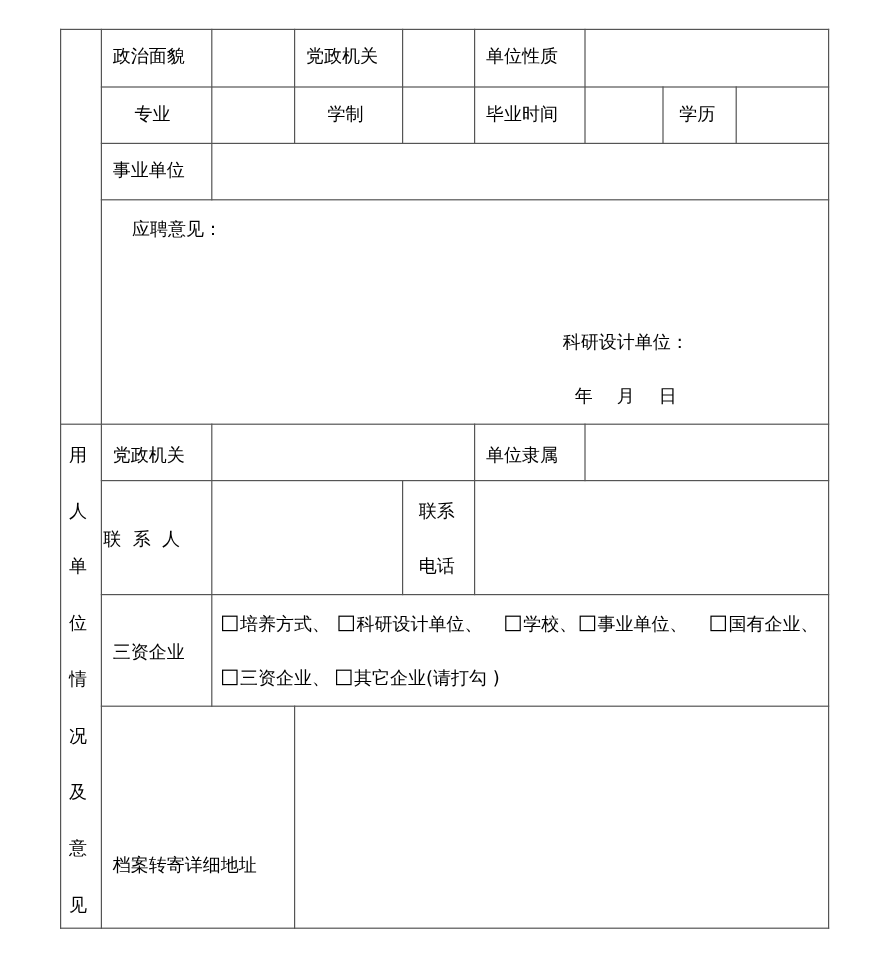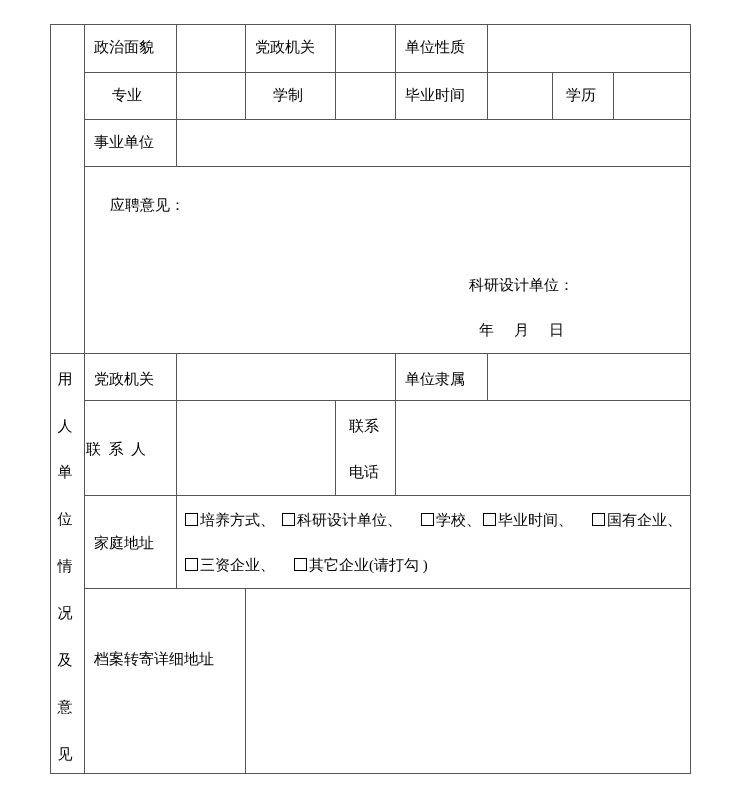--- a/index.html
+++ b/index.html
@@ -1,20 +1,20 @@
 <!DOCTYPE html>
 <html><head>
 <meta charset="utf-8">
 <style>
   html, body { margin:0; padding:0; background:#ffffff; }
   body { width:737px; height:799px; position:relative; overflow:hidden;
          font-family:"DejaVu Sans", sans-serif; font-size:15px; color:#000; }
   .hl { position:absolute; height:1px; background:#555; }
   .vl { position:absolute; width:1px; background:#555; }
-  .t { position:absolute; white-space:nowrap; line-height:18px;font-family:Liberation Serif, serif; }
+  .t { position:absolute; white-space:nowrap; line-height:18px; }
   .side { position:absolute; left:57px; width:16px; text-align:center; }
   .opt { position:absolute; white-space:nowrap; }
   .box { display:inline-block; width:11px; height:11px; border:1px solid #000; vertical-align:-1px; margin-right:2px; }
 </style>
 </head>
 <body>
 
 <div>
 
   <div class="hl" style="left:50px;width:641px;top:24px"></div>
@@ -57,21 +57,21 @@
 <div style="position:absolute;left:336px;top:73px;width:59px;height:46px"></div>
 <span class="t" style="left:405px;top:86px">毕业时间</span>
 <div style="position:absolute;left:488px;top:73px;width:64px;height:46px"></div>
 <span class="t" style="left:566px;top:86px">学历</span>
 <div style="position:absolute;left:614px;top:73px;width:76px;height:46px"></div>
 
 <span class="t" style="left:94px;top:133px">事业单位</span>
 <div style="position:absolute;left:177px;top:120px;width:513px;height:46px"></div>
 
 <div style="position:absolute;left:85px;top:167px;width:605px;height:186px"></div>
-<span class="t" style="left:110px;top:196px">应聘意见：</span>
+<span class="t" style="left:110px;top:182px">应聘意见：</span>
 <span class="t" style="left:469px;top:276px">科研设计单位：</span>
 <span class="t" style="left:479px;top:321px">年</span>
 <span class="t" style="left:514px;top:321px">月</span>
 <span class="t" style="left:549px;top:321px">日</span>
 
 <div>
   <span class="t side" style="top:370px">用</span>
   <span class="t side" style="top:417px">人</span>
   <span class="t side" style="top:463px">单</span>
   <span class="t side" style="top:510px">位</span>
@@ -86,25 +86,25 @@
 <div style="position:absolute;left:177px;top:354px;width:218px;height:46px"></div>
 <span class="t" style="left:405px;top:370px">单位隶属</span>
 <div style="position:absolute;left:488px;top:354px;width:202px;height:46px"></div>
 
 <span class="t" style="left:86px;top:440px;white-space:pre">联  系  人</span>
 <div style="position:absolute;left:177px;top:401px;width:158px;height:94px"></div>
 <span class="t" style="left:349px;top:417px">联系</span>
 <span class="t" style="left:349px;top:463px">电话</span>
 <div style="position:absolute;left:396px;top:401px;width:294px;height:94px"></div>
 
-<span class="t" style="left:94px;top:534px">家庭地址</span>
+<span class="t" style="left:94px;top:534px">三资企业</span>
 <div>
   <span class="opt t" style="left:185px;top:511px"><span class="box"></span><span>培养方式、</span></span>
   <span class="opt t" style="left:282px;top:511px"><span class="box"></span><span>科研设计单位、</span></span>
   <span class="opt t" style="left:421px;top:511px"><span class="box"></span><span>学校、</span></span>
-  <span class="opt t" style="left:483px;top:511px"><span class="box"></span><span>毕业时间、</span></span>
+  <span class="opt t" style="left:483px;top:511px"><span class="box"></span><span>事业单位、</span></span>
   <span class="opt t" style="left:592px;top:511px"><span class="box"></span><span>国有企业、</span></span>
   <span class="opt t" style="left:185px;top:556px"><span class="box"></span><span>三资企业、</span></span>
-  <span class="opt t" style="left:294px;top:556px"><span class="box"></span><span>其它企业(请打勾 )</span></span>
+  <span class="opt t" style="left:280px;top:556px"><span class="box"></span><span>其它企业(请打勾 )</span></span>
 </div>
 
-<span class="t" style="left:94px;top:650px">档案转寄详细地址</span>
+<span class="t" style="left:94px;top:712px">档案转寄详细地址</span>
 <div style="position:absolute;left:246px;top:589px;width:444px;height:184px"></div>
 
 </body></html>

